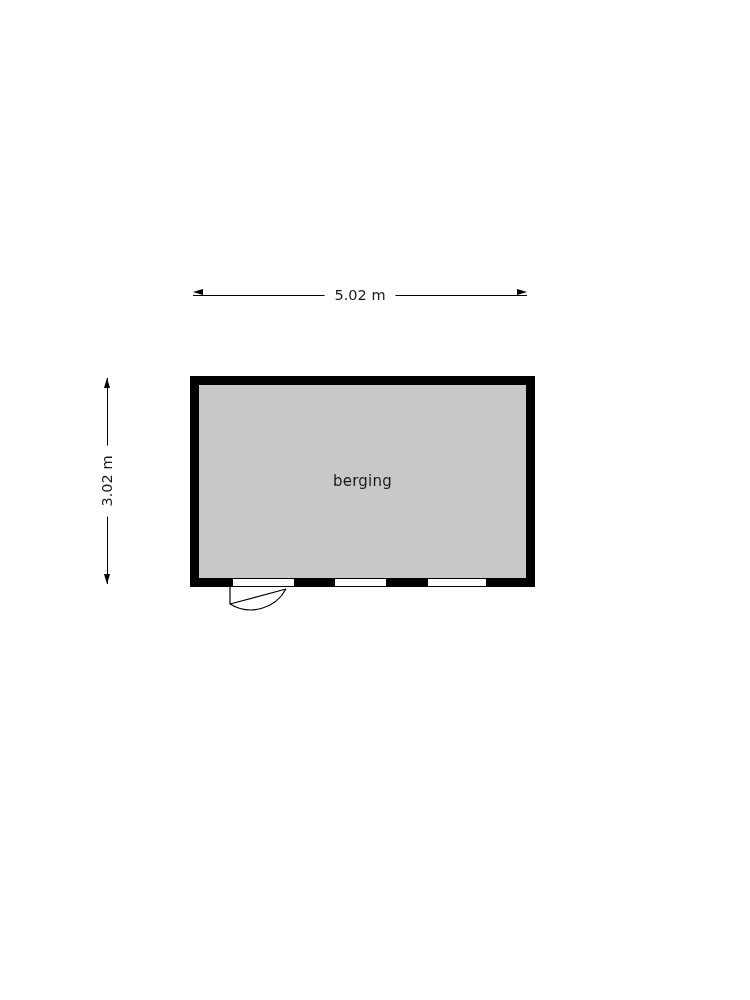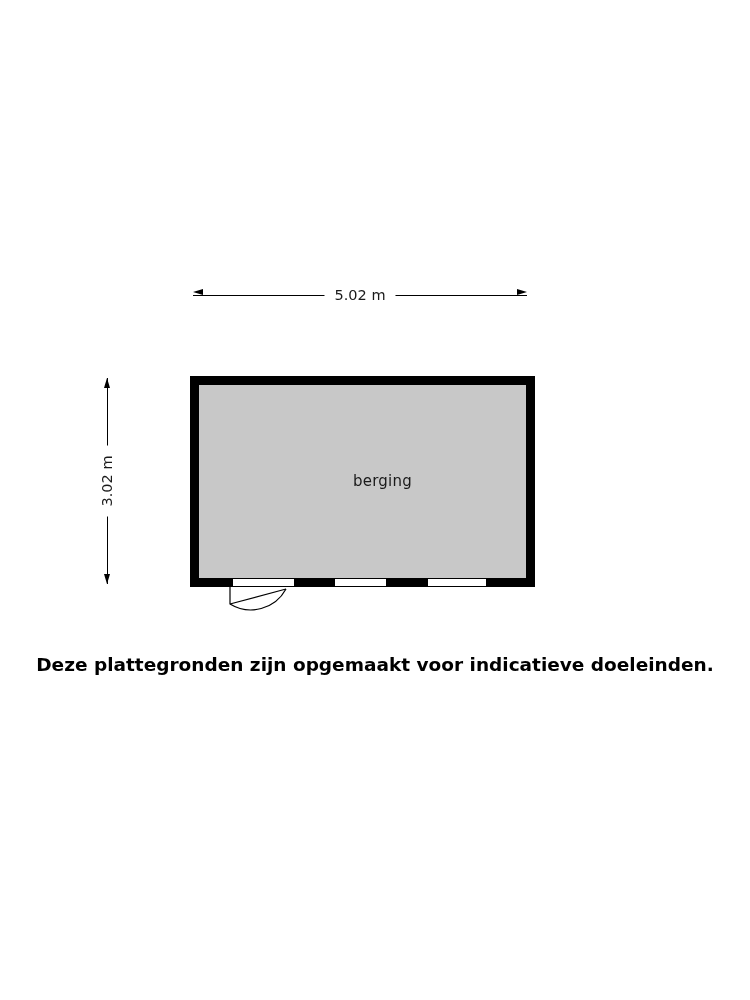--- a/index.html
+++ b/index.html
@@ -135,21 +135,20 @@
   }
   .room-label {
     position: absolute;
     left: 0;
     top: 96px;
     width: 345px;
     text-align: center;
     font-size: 15px;
     color: #1a1a1a;
     letter-spacing: 0.2px;
-    margin-left: 20px;
   }
 
   
   .opening {
     position: absolute;
     height: 9px;
     background: #ffffff;
     border-top: 1px solid #000;
     border-bottom: 1px solid #000;
     box-sizing: border-box;
@@ -210,16 +209,15 @@
   </div>
 
   <div class="door-swing">
     <svg width="62" height="40" viewBox="0 0 62 40" xmlns="http://www.w3.org/2000/svg">
       <path d="M2 0 L2 26 A 40 40 0 0 0 58 11" fill="none" stroke="#000000" stroke-width="1.2"></path>
       <line x1="2" y1="26" x2="58" y2="11" stroke="#000000" stroke-width="1.2"></line>
     </svg>
   </div>
 
   <div class="disclaimer">
-    <span class="l1">Deze plattegronden zijn opgemaakt voor indicatieve doeleinden.</span>
   </div>
 
 </div>
 
 </body></html>

